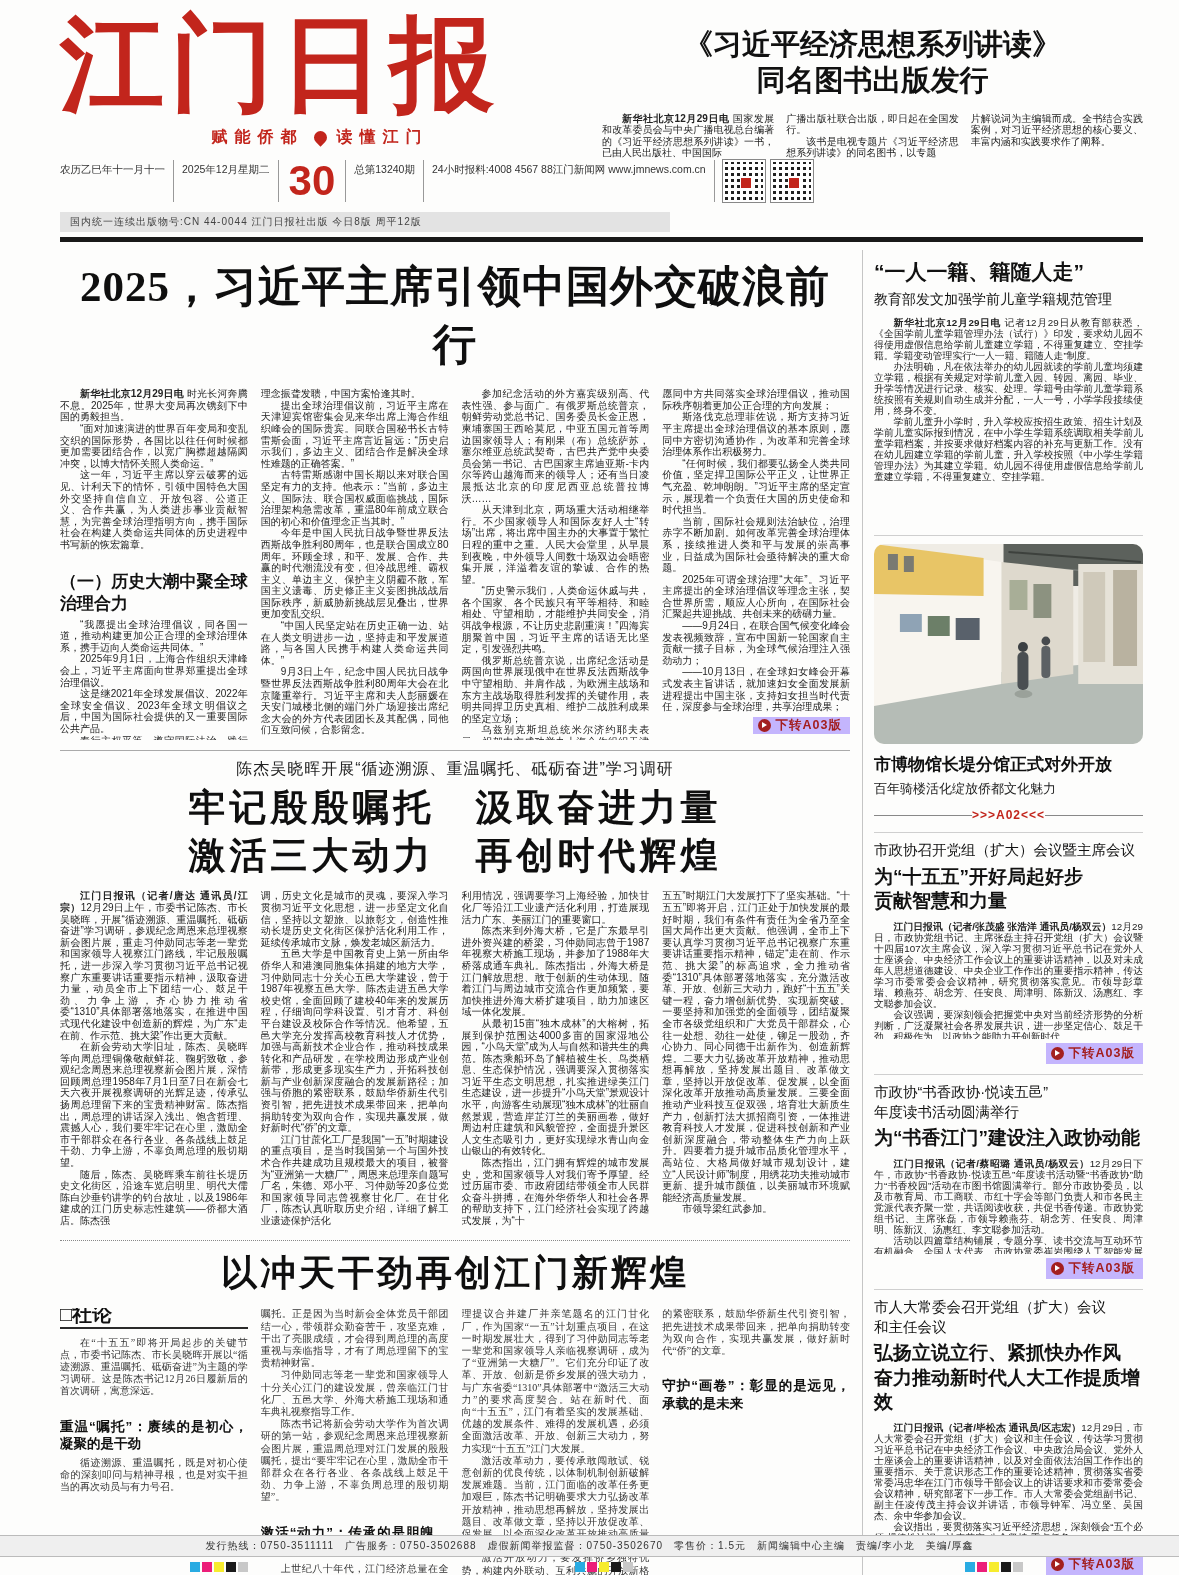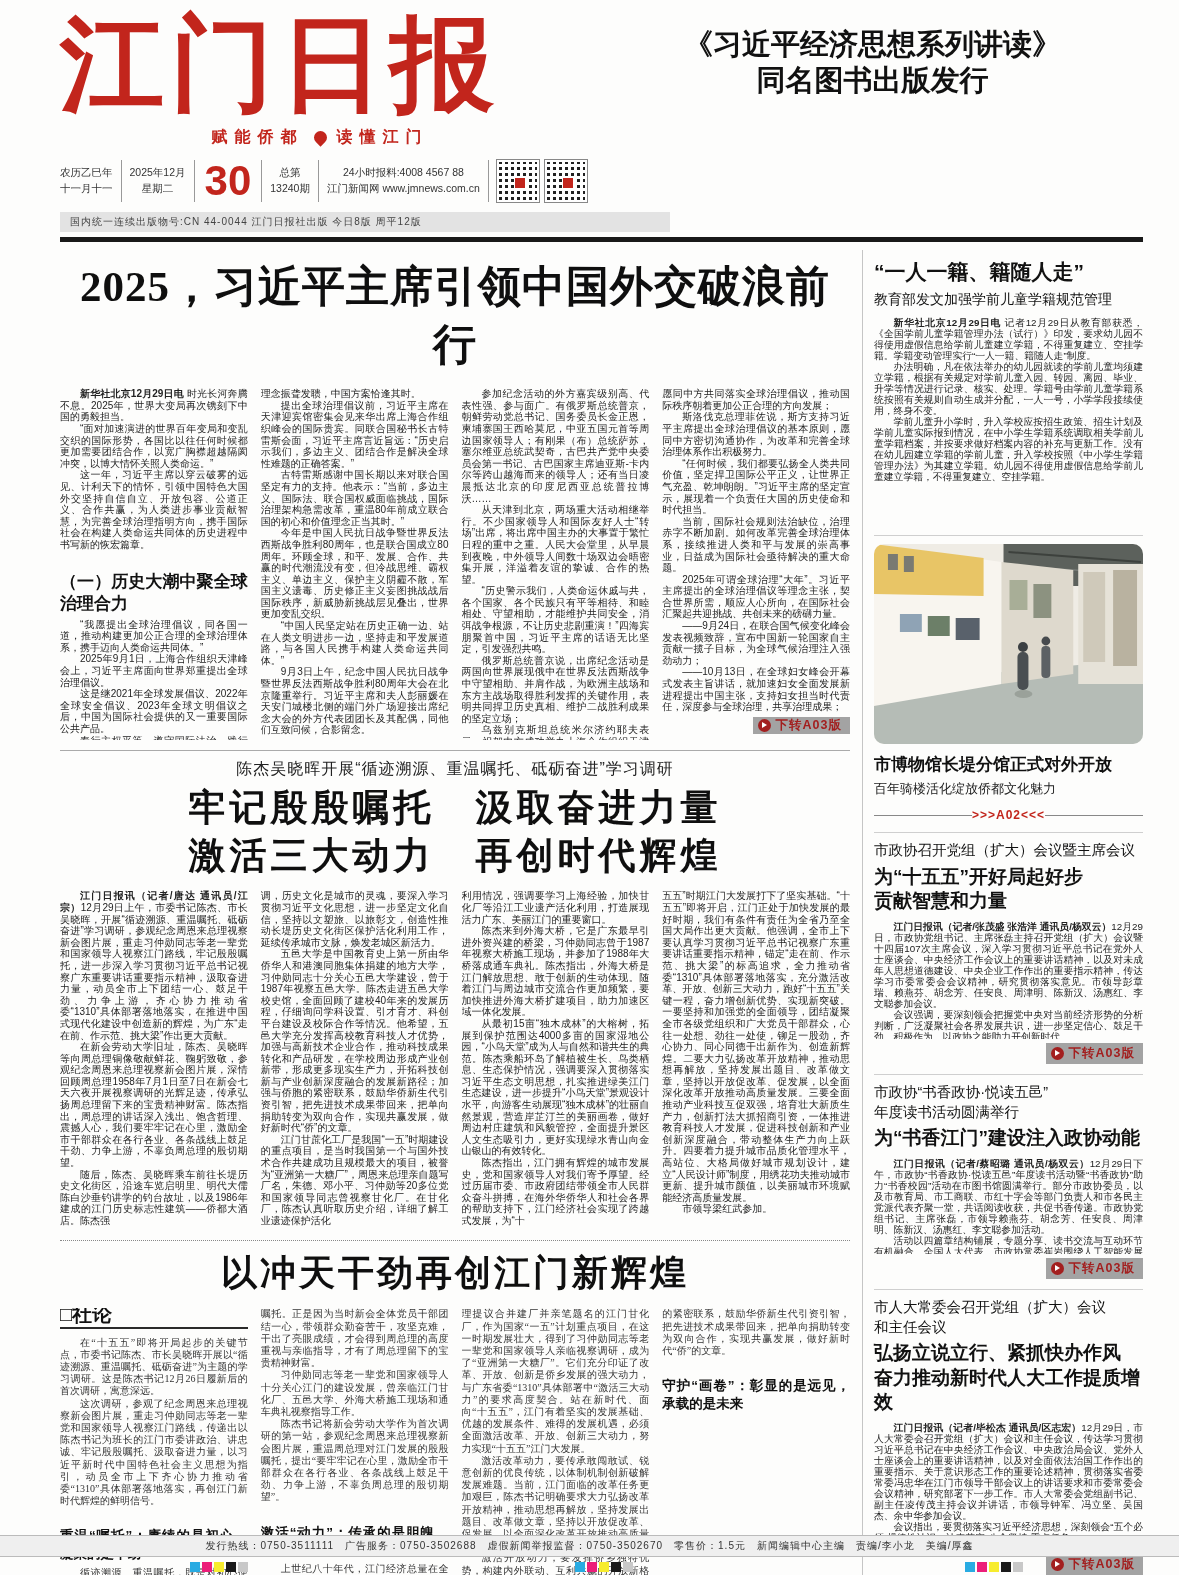--- a/index.html
+++ b/index.html
@@ -11,21 +11,21 @@
   
   .header { display:flex; }
   .mast-left { width:520px; flex:none; }
   .paper-title { font-family:"Liberation Serif","DejaVu Serif",serif; font-weight:bold;
                  color:#c2251c; font-size:104px; line-height:1.05; letter-spacing:6px; white-space:nowrap; }
   .slogan { color:#c2251c; font-size:16px; font-weight:bold; letter-spacing:7px; text-align:center;
             margin-top:8px; display:flex; align-items:center; justify-content:center; gap:10px; }
   .slogan-dot { width:13px; height:13px; background:#c2251c; border-radius:50% 50% 0 50%;
                 transform:rotate(45deg); display:inline-block; }
   .dateline { display:flex; align-items:stretch; margin-top:12px; font-size:10.5px; color:#333; }
-  .dl-cell { padding:2px 8px; border-left:1px solid #999; display:flex; flex-direction:column;
+  .dl-cell { padding:2px 8px; border-left:1px solid #999; display:flex; flex-direction:row;
              justify-content:center; text-align:center; line-height:1.5; white-space:nowrap; }
   .dl-cell:first-child { border-left:none; padding-left:0; }
   .day-big { font-size:42px; font-weight:bold; color:#c2251c; line-height:1; padding:0 10px; }
   .qr-box { display:flex; gap:6px; padding-left:8px; border-left:1px solid #999; align-items:center; }
   .qr { width:42px; height:42px; position:relative;
         background-image:repeating-linear-gradient(0deg,#111 0 3px,#fff 3px 6px),
                          repeating-linear-gradient(90deg,#111 0 3px,#fff 3px 6px);
         background-blend-mode:screen; border:2px solid #fff; outline:1px solid #888; }
   .qr::after { content:""; position:absolute; left:15px; top:15px; width:10px; height:10px; background:#c2251c; border:1px solid #fff; }
 
@@ -66,21 +66,21 @@
 
   .edit-title { font-family:"Liberation Serif","DejaVu Serif",serif; font-weight:bold; font-size:36px;
                 letter-spacing:3px; text-align:center; margin:6px 0 10px; color:#0f0f0f; }
   .edit-body .col { height:282px; font-family:"Liberation Serif","DejaVu Serif",serif; color:#333; line-height:12.2px; }
   .edit-body h4.subhead { font-size:13.5px; font-family:"Liberation Sans",sans-serif; }
   .editorial-label { font-size:20px; font-weight:bold; border-bottom:2px solid #2a2a2a;
                      padding-bottom:6px; margin-bottom:8px; font-family:Liberation Serif, serif; color:#111; }
 
   
   .jump-row { display:flex; justify-content:flex-end; margin-top:4px; }
-  .jump { display:inline-flex; align-items:center; gap:5px; background:#a3a3a3; padding:2px 8px 2px 5px; }
+  .jump { display:inline-flex; align-items:center; gap:5px; background:#c4b5fd; padding:2px 8px 2px 5px; }
   .play { width:13px; height:13px; border-radius:50%; background:#a31f1f; position:relative; flex:none; }
   .play::after { content:""; position:absolute; left:4.5px; top:3px; border-left:5.5px solid #fff;
                  border-top:3.5px solid transparent; border-bottom:3.5px solid transparent; }
   .jump-text { color:#a31f1f; font-weight:bold; font-size:12.5px; letter-spacing:1px; }
 
   
   .rail-item { padding:8px 0 10px; border-bottom:1px solid #cfcfcf; }
   .rail-item:last-child { border-bottom:none; }
   .rail-body { font-size:9.8px; line-height:11px; text-align:justify; color:#222; overflow:hidden; }
   .rail-body p { text-indent:2em; }
@@ -139,20 +139,32 @@
           <span class="qr"></span>
         </div>
       </div>
     </div>
 
     <div class="head-right">
       <div class="tr-title">
         <div>《习近平经济思想系列讲读》</div>
         <div>同名图书出版发行</div>
       </div>
+      <div class="tr-cols">
+        <div class="col">
+            <p><strong>新华社北京12月29日电</strong> 国家发展和改革委员会与中央广播电视总台编著的《习近平经济思想系列讲读》一书，已由人民出版社、中国国际</p>
+          </div>
+        <div class="col">
+            <p class="noindent">广播出版社联合出版，即日起在全国发行。</p>
+            <p>该书是电视专题片《习近平经济思想系列讲读》的同名图书，以专题</p>
+          </div>
+        <div class="col">
+            <p class="noindent">片解说词为主编辑而成。全书结合实践案例，对习近平经济思想的核心要义、丰富内涵和实践要求作了阐释。</p>
+          </div>
+      </div>
     </div>
   </div>
 
   <div class="publine">国内统一连续出版物号:CN 44-0044 江门日报社出版 今日8版 周平12版</div>
   <div class="black-rule"></div>
 
   <div class="main-row">
     <div class="left-main">
 
       <div>
@@ -237,21 +249,20 @@
 
       <div class="divider dotted"></div>
 
       <div>
         <div class="edit-title">以冲天干劲再创江门新辉煌</div>
         <div class="cols edit-body">
           <div class="col">
             <div class="editorial-label">□社论</div>
             <div>
                 <p>在“十五五”即将开局起步的关键节点，市委书记陈杰、市长吴晓晖开展以“循迹溯源、重温嘱托、砥砺奋进”为主题的学习调研。这是陈杰书记12月26日履新后的首次调研，寓意深远。</p>
-                <p>这次调研，参观了纪念周恩来总理视察新会图片展，重走习仲勋同志等老一辈党和国家领导人视察江门路线，传递出以陈杰书记为班长的江门市委讲政治、讲忠诚、牢记殷殷嘱托、汲取奋进力量，以习近平新时代中国特色社会主义思想为指引，动员全市上下齐心协力推动省委“1310”具体部署落地落实，再创江门新时代辉煌的鲜明信号。</p>
                 <h4 class="subhead">重温“嘱托”：赓续的是初心，凝聚的是干劲</h4>
                 <p>循迹溯源、重温嘱托，既是对初心使命的深刻叩问与精神寻根，也是对实干担当的再次动员与有力号召。</p>
               </div>
           </div>
           <div class="col">
               <p class="noindent">嘱托。正是因为当时新会全体党员干部团结一心，带领群众勤奋苦干，攻坚克难，干出了亮眼成绩，才会得到周总理的高度重视与亲临指导，才有了周总理留下的宝贵精神财富。</p>
               <p>习仲勋同志等老一辈党和国家领导人十分关心江门的建设发展，曾亲临江门甘化厂、五邑大学、外海大桥施工现场和通车典礼视察指导工作。</p>
               <p>陈杰书记将新会劳动大学作为首次调研的第一站，参观纪念周恩来总理视察新会图片展，重温周总理对江门发展的殷殷嘱托，提出“要牢牢记在心里，激励全市干部群众在各行各业、各条战线上鼓足干劲、力争上游，不辜负周总理的殷切期望”。</p>
               <h4 class="subhead">激活“动力”：传承的是胆魄，开创的是新局</h4>
               <p>上世纪八十年代，江门经济总量在全省排第二，仅次于广州。当时，出现了中国教育史上第一所由华侨华人和港澳同胞集体捐建的地方大学——五邑大学，让江门拥有了培育人才的沃土；诞生了外海大桥“借船出海”的大胆尝试——在资金短缺的年代，发挥侨乡优势建成广东首座外资桥梁。由周恩来总</p>

